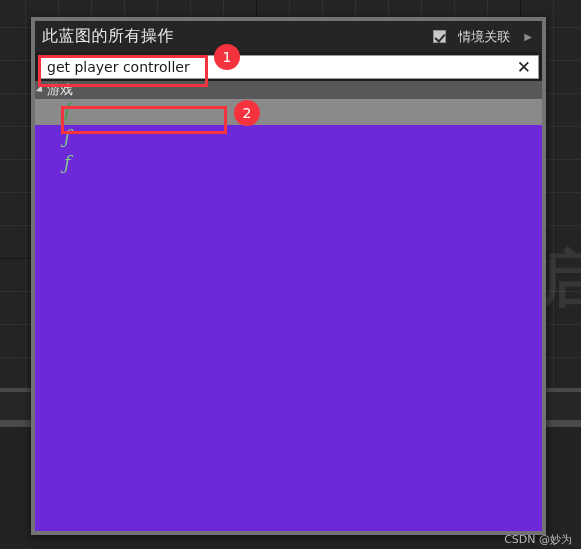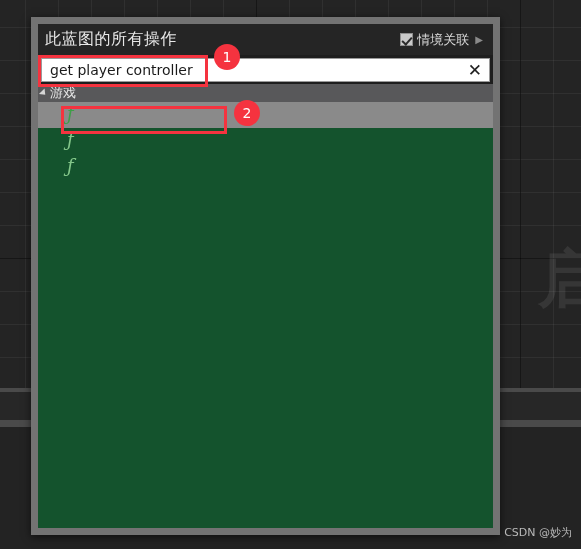--- a/index.html
+++ b/index.html
@@ -57,24 +57,24 @@
     font-weight: 700;
     white-space: nowrap;
     font-family: "DejaVu Sans", "Liberation Sans", sans-serif;
   }
 
   
   #action-menu {
     position: absolute;
     left: 31px;
     top: 17px;
-    width: 469px;
+    width: 515px;
     height: 518px;
     background: #1e1e1e;
-    border: 7px solid #737373;
+    border: 4px solid #737373;
     box-shadow: 0 2px 8px rgba(0,0,0,0.6);
     display: flex;
     flex-direction: column;
   }
 
   
   #menu-header {
     height: 31px;
     flex: 0 0 31px;
     background: #252525;
@@ -86,21 +86,21 @@
     color: #e8e8e8;
     font-size: 16px;
     letter-spacing: 0.5px;
     white-space: nowrap;
   }
   #header-spacer { flex: 1 1 auto; }
 
   #context-toggle {
     display: flex;
     align-items: center;
-    gap: 4px;
+    gap: 12px;
     padding-right: 2px;
   }
   #context-checkbox {
     width: 13px; height: 13px;
     background: #c9c9c9;
     border: 1px solid #8e8e8e;
     position: relative;
     flex: 0 0 13px;
   }
   #context-checkbox::after {
@@ -155,21 +155,21 @@
     font-size: 17px;
     font-weight: 700;
     line-height: 1;
     padding: 0 3px;
     cursor: pointer;
   }
 
   
   #results-list {
     flex: 1 1 auto;
-    background: #14532d;
+    background: #6d28d9;
     overflow: hidden;
   }
 
   .category-row {
     height: 18px;
     background: #58585a;
     display: flex;
     align-items: center;
     padding-left: 3px;
     gap: 3px;
@@ -235,21 +235,21 @@
     justify-content: center;
     font-family: "DejaVu Sans", "Liberation Sans", sans-serif;
   }
   #annot-badge-1 { left: 214px; top: 44px; }
   #annot-badge-2 { left: 234px; top: 100px; }
 
   
   #csdn-watermark {
     position: absolute;
     right: 9px;
-    bottom: 9px;
+    bottom: 2px;
     color: #b9b9b9;
     font-size: 11px;
     white-space: nowrap;
   }
 </style>
 </head>
 <body>
 
 <div id="graph-bg">
   <div id="graph-bg-major"></div>

